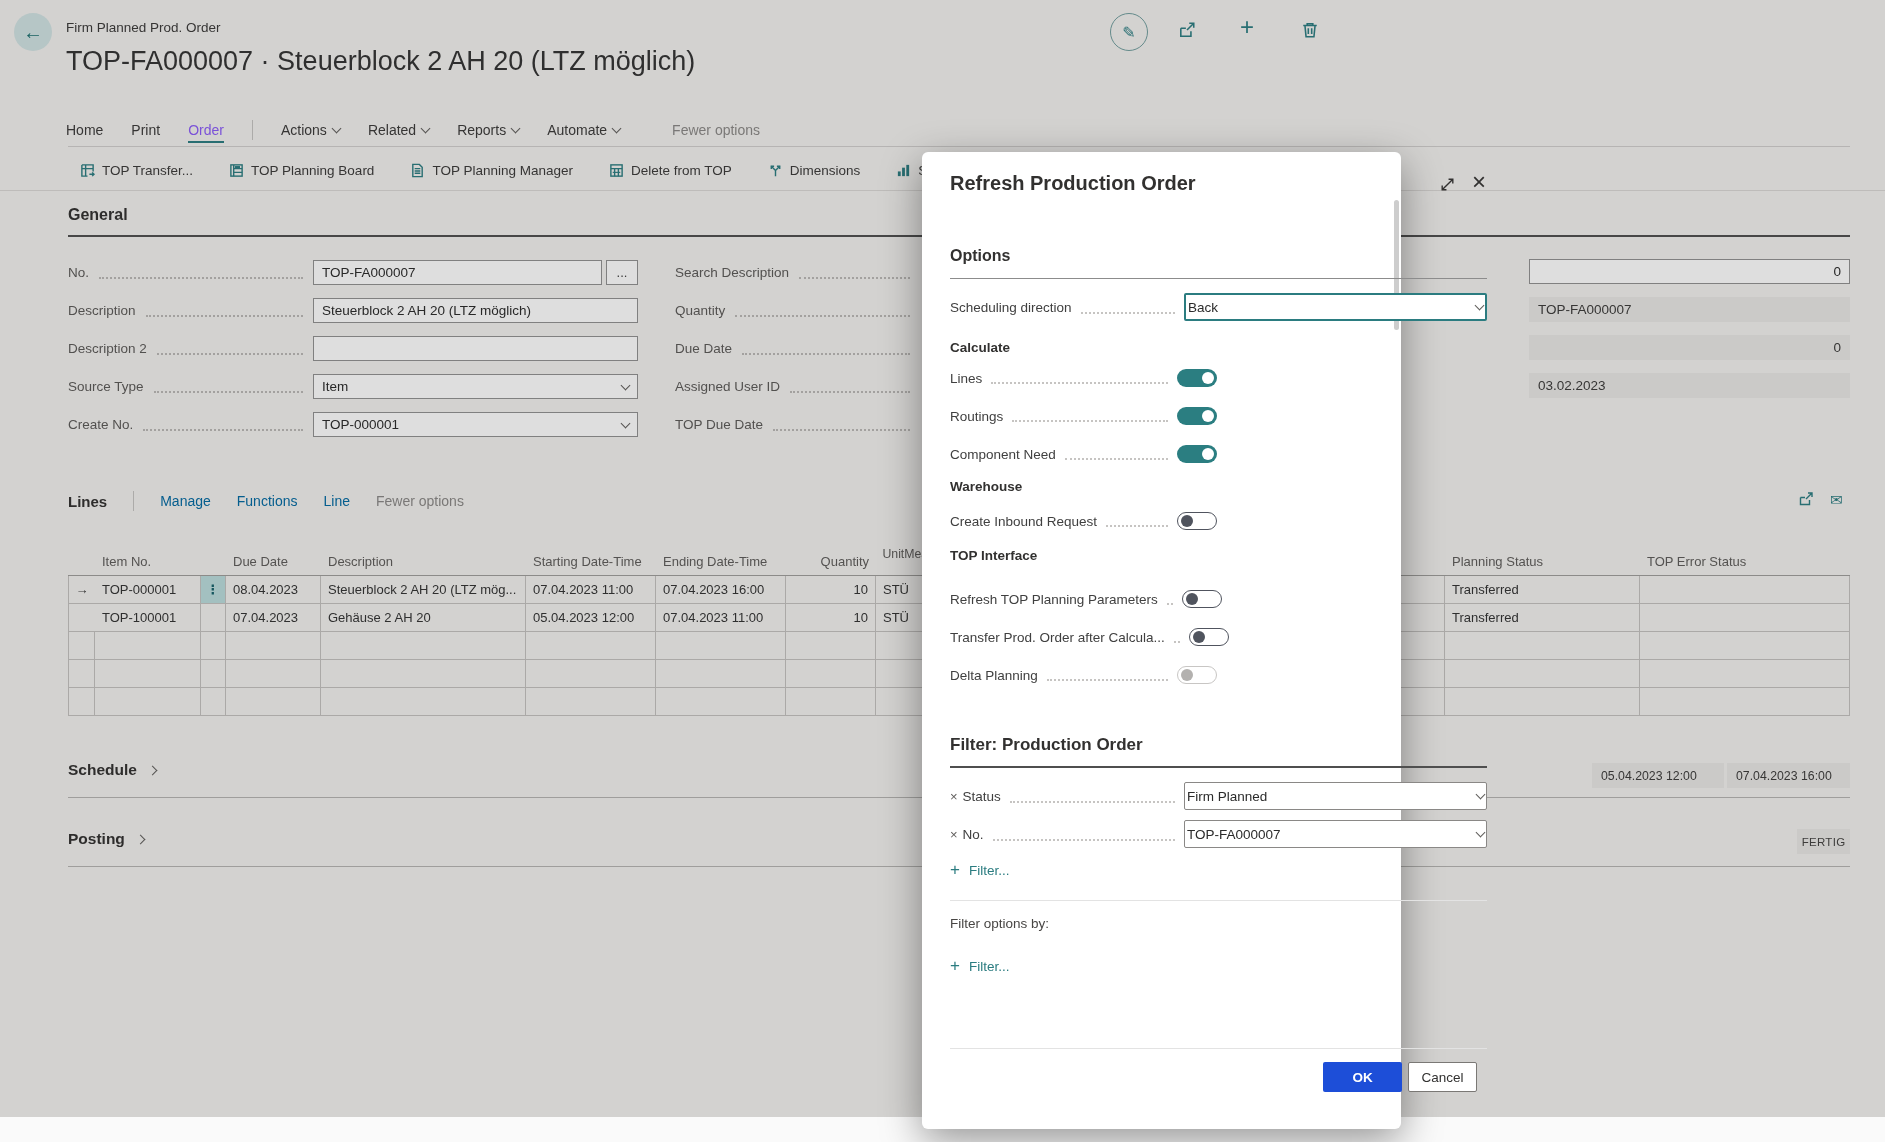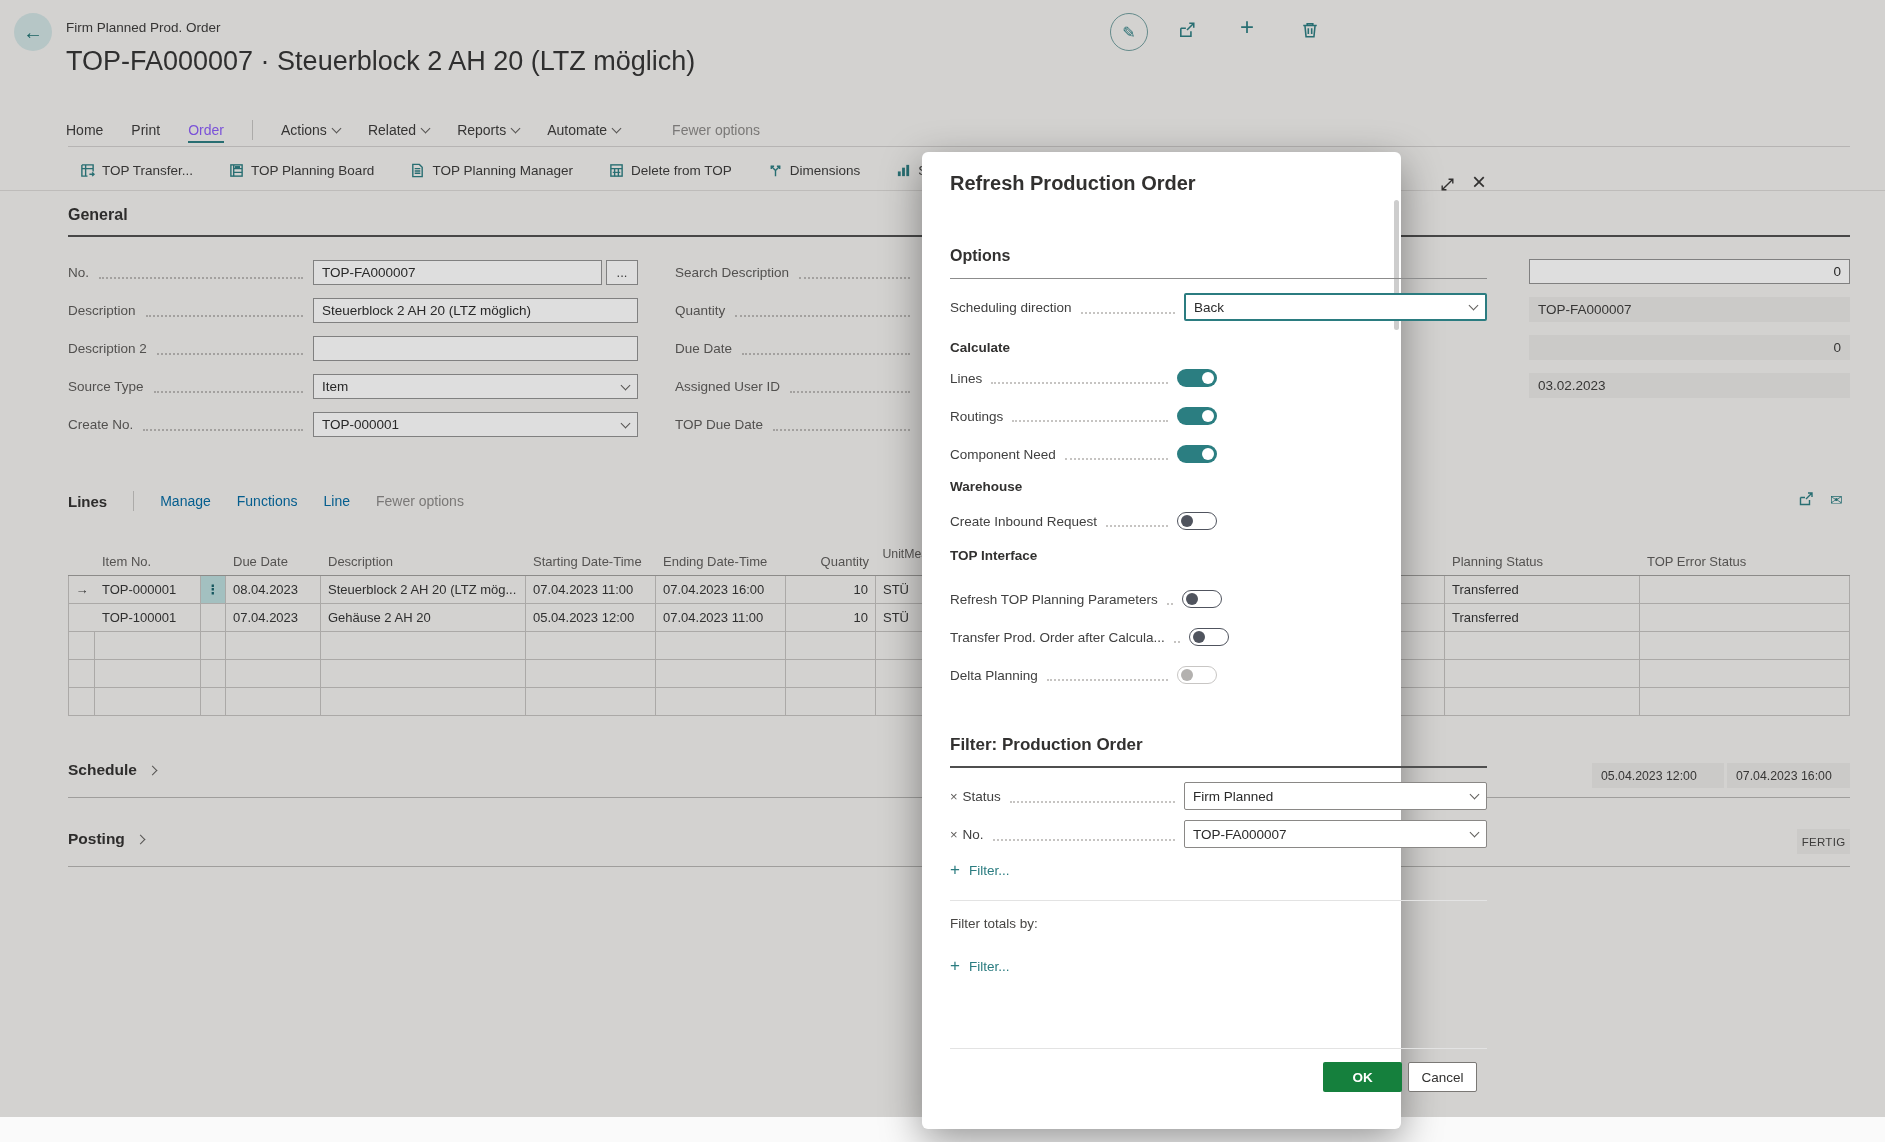--- a/index.html
+++ b/index.html
@@ -72,40 +72,40 @@
   .dlg-close{left:550px;top:16px;font-size:24px;font-weight:300;color:#323130;cursor:pointer;}
   .scrollthumb{right:2px;top:48px;width:5px;height:130px;background:#cdcdcd;border-radius:3px;}
   .dlg-sect{left:28px;font-size:16px;font-weight:600;color:#323130;}
   .dlg-rule{left:28px;width:537px;height:1px;background:#8c8c8c;}
   .dlg-rule.dark{height:2px;background:#4f4f4f;}
   .dlg-rule.light{background:#e3e3e3;}
   .drow{left:28px;width:537px;height:28px;display:flex;align-items:center;}
   .dlbl{font-size:13.5px;color:#404040;white-space:nowrap;}
   .dleader{flex:1;border-bottom:2px dotted #c6c4c2;margin:0 9px 7px 9px;align-self:flex-end;min-width:6px;}
   .ddl{width:303px;height:28px;border:1px solid #8a8886;background:#fff;display:flex;align-items:center;
-    padding:0 8px;font-size:13.5px;color:#2b2b2b;box-sizing:border-box;border-radius:2px;cursor:pointer;}
+    padding:0 2px;font-size:13.5px;color:#2b2b2b;box-sizing:border-box;border-radius:2px;cursor:pointer;}
   .ddl .chev{margin-left:auto;}
   .ddl.focus{border:2px solid #2b7c80;}
   .grp{left:28px;font-size:13.5px;font-weight:700;color:#323130;}
   .trow{left:28px;width:267px;height:26px;display:flex;align-items:center;}
   .toggle{width:40px;height:18px;border-radius:10px;flex:0 0 auto;position:relative;cursor:pointer;box-sizing:border-box;}
   .toggle.on{background:#2b7e81;}
   .toggle.on::after{content:"";position:absolute;right:3px;top:3px;width:12px;height:12px;border-radius:50%;background:#fff;}
   .toggle.off{background:#fff;border:1px solid #50545e;}
   .toggle.off::after{content:"";position:absolute;left:3px;top:2px;width:12px;height:12px;border-radius:50%;background:#50545e;}
   .toggle.dis{background:#fff;border:1px solid #c8c6c4;}
   .toggle.dis::after{content:"";position:absolute;left:3px;top:2px;width:12px;height:12px;border-radius:50%;background:#b3b1af;}
   .filter-head{left:28px;font-size:17px;font-weight:700;color:#323130;text-align:right;}
   .xmark{color:#605e5c;font-size:13px;margin-right:5px;}
   .tlink{left:28px;display:flex;align-items:center;gap:9px;color:#2b7c80;font-size:13.5px;cursor:pointer;}
   .tlink .plus{font-size:17px;font-weight:400;}
   .totals{left:28px;font-size:13.5px;color:#484644;}
   .btn{height:30px;display:flex;align-items:center;justify-content:center;font-size:13.5px;
     box-sizing:border-box;border-radius:2px;cursor:pointer;}
-  .btn-ok{left:401px;top:910px;width:79px;background:#15803d;color:#fff;font-weight:600;}
+  .btn-ok{left:401px;top:910px;width:79px;background:#1d4ed8;color:#fff;font-weight:600;}
   .btn-cancel{left:486px;top:910px;width:69px;background:#fff;border:1px solid #7a7875;color:#323130;}
 </style>
 </head>
 <body>
 
 <div class="screen">
 
   <div class="abs back-circle">
     <span>←</span>
   </div>
@@ -467,21 +467,21 @@
         <span>TOP-FA000007</span>
           <span class="chev"></span>
       </div>
     </div>
 
     <div class="abs tlink" style="top:708px;">
       <span class="plus">+</span>
         <span>Filter...</span>
     </div>
     <div class="abs dlg-rule light" style="top:748px;"></div>
-    <div class="abs totals" style="top:764px;">Filter totals by:</div>
+    <div class="abs totals" style="top:764px;">Filter options by:</div>
     <div class="abs tlink" style="top:804px;">
       <span class="plus">+</span>
         <span>Filter...</span>
     </div>
 
     <div class="abs dlg-rule light" style="top:896px;"></div>
     <div class="abs btn btn-ok">OK</div>
     <div class="abs btn btn-cancel">Cancel</div>
   </div>
 

